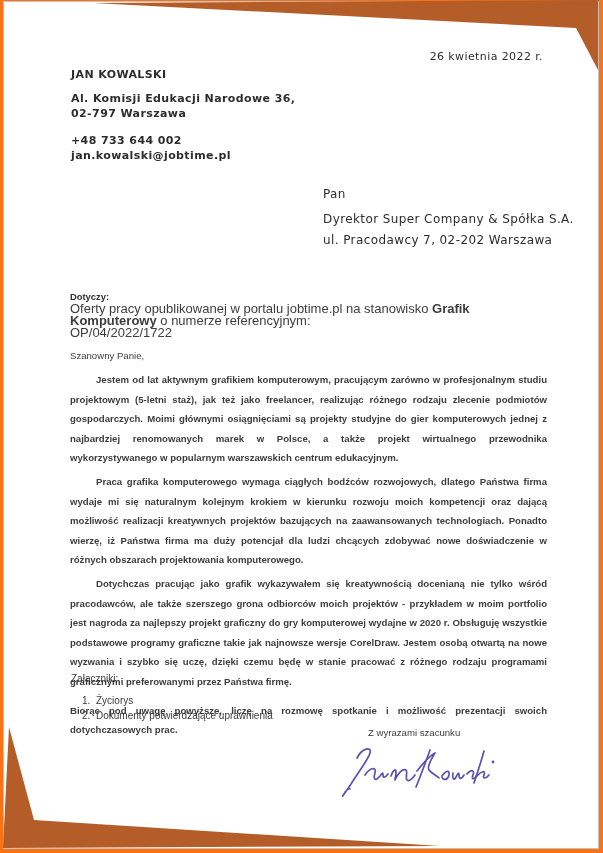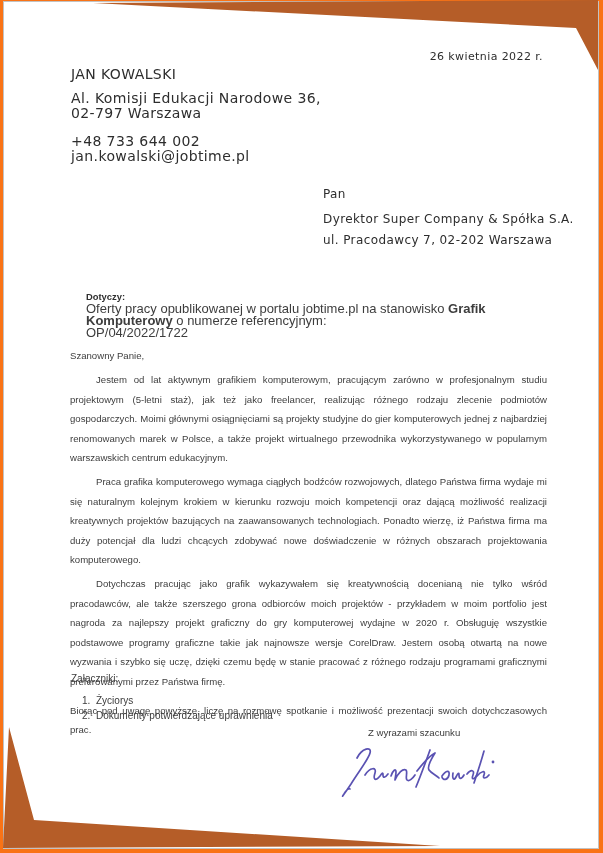--- a/index.html
+++ b/index.html
@@ -22,34 +22,34 @@
     background:#b55d28;
     clip-path:polygon(93px 3px,598px 0px,598px 70px,576px 28px);
   }
   .deco-bottom{
     background:#b55d28;
     clip-path:polygon(9px 727px,34px 820px,440px 846px,3px 848px);
   }
   
   .hdrfont{font-family:"DejaVu Sans","Liberation Sans",sans-serif;letter-spacing:.4px;color:#2d2d2d;}
   .date{position:absolute;top:50px;right:60px;font-size:11px;}
-  .sender{position:absolute;left:71px;top:68px;font-size:14px;line-height:15px;}
+  .sender{position:absolute;left:71px;top:68px;font-size:11px;line-height:15px;font-weight:bold;}
   .sender .s-name{line-height:13px;margin-bottom:10px;}
   .sender .s-contact{margin-top:13px;line-height:14.5px;}
   .recipient{position:absolute;left:323px;top:187px;font-size:12px;line-height:14.5px;}
   .recipient .r-name{font-weight:bold;}
   .recipient .r-title{margin-top:10px;}
   .recipient .r-addr{margin-top:7px;}
-  .subject{position:absolute;left:86px;top:290px;width:484px;color:#3d3d3d;}
+  .subject{position:absolute;left:70px;top:290px;width:484px;color:#3d3d3d;}
   .subject .sub-label{font-weight:bold;font-size:9.4px;line-height:13px;color:#2f2f2f;}
   .subject .sub-text{font-size:13px;line-height:12px;}
   .letter-body{position:absolute;left:70px;top:346px;width:477px;
     font-size:9.6px;line-height:19.4px;color:#3d3d3d;text-align:justify;}
   .letter-body p{margin:0;}
-  .letter-body p.para{margin-top:5px;}
+  .letter-body p.para{margin-top:5px;font-weight:bold;}
   .letter-body p.indent{text-indent:26px;}
   .letter-body p.last{margin-top:10px;}
   .attachments{position:absolute;left:71px;top:672px;font-size:10px;color:#3b3b3b;}
   .attachments .att-label{line-height:13px;}
   .attachments ol{margin:9px 0 0 0;padding:0 0 0 22px;line-height:14.5px;}
   .attachments ol li{padding-left:3px;}
   .closing{position:absolute;left:368px;top:719px;font-size:9.6px;color:#3b3b3b;margin-top:8px;}
   .signature{position:absolute;left:335px;top:742px;}
   .signature path{fill:none;stroke:#5a52b2;stroke-width:1.7;stroke-linecap:round;stroke-linejoin:round;}
   .signature .dot{fill:#5a52b2;stroke:none;}

